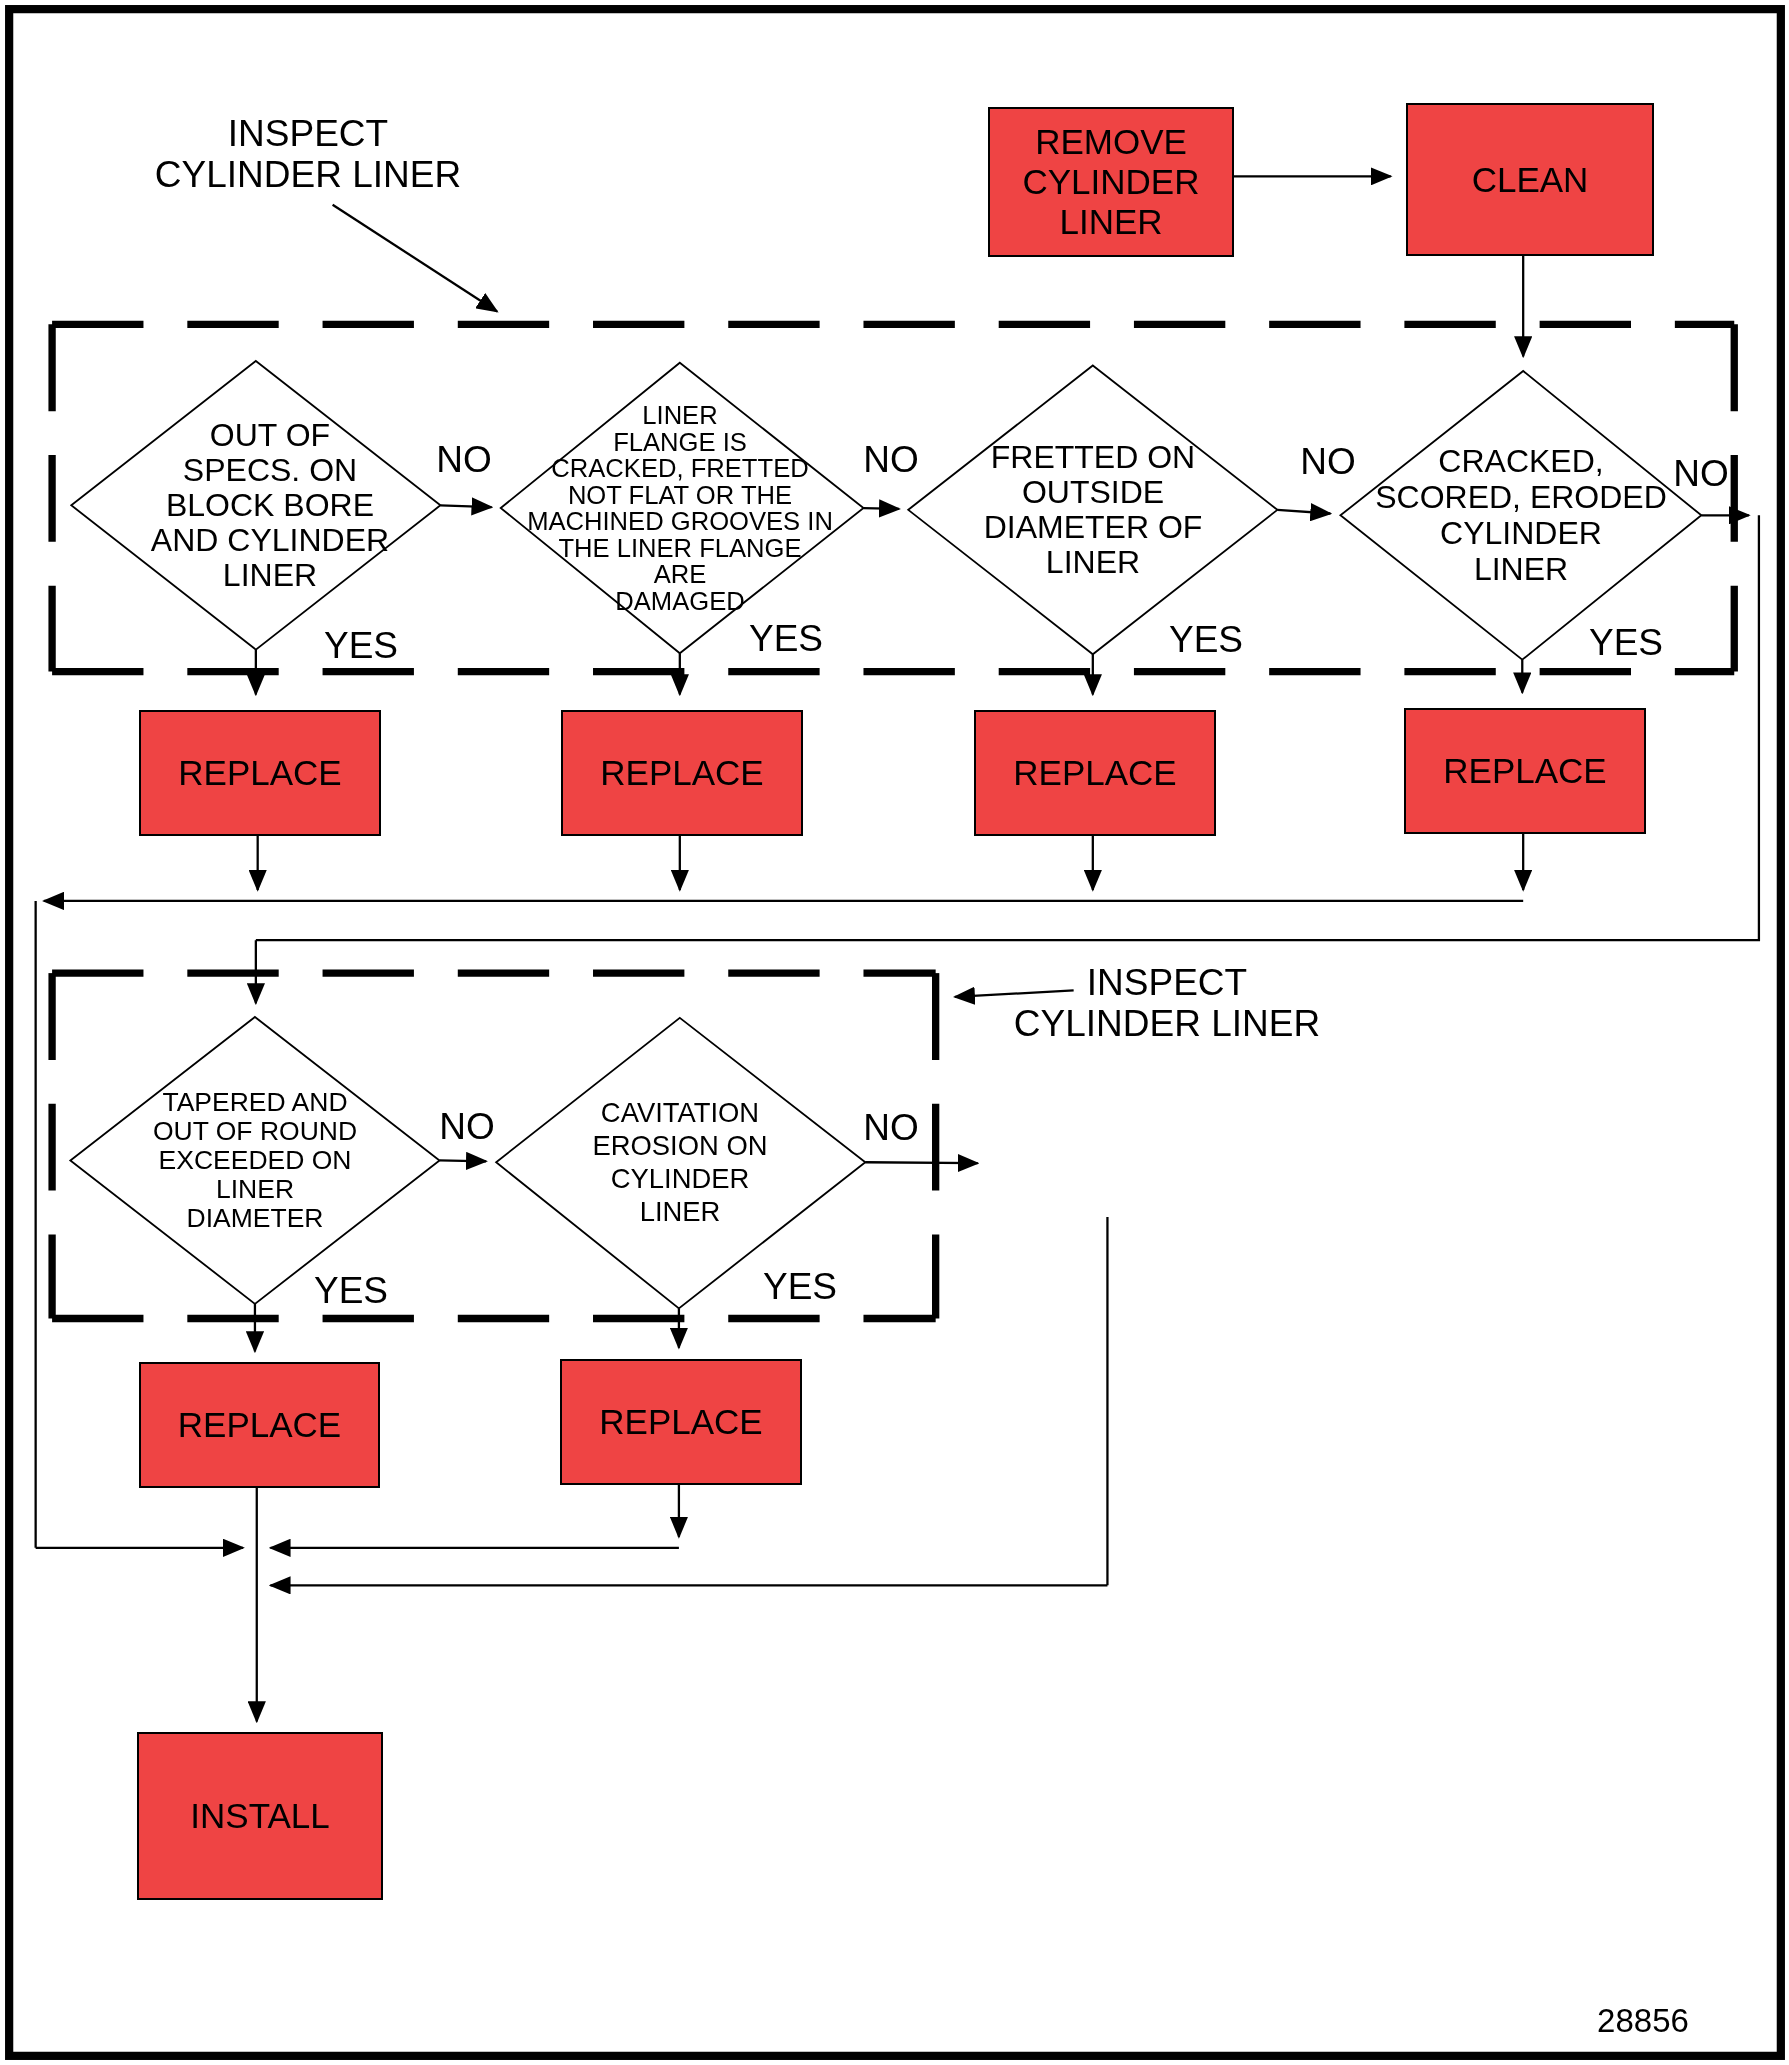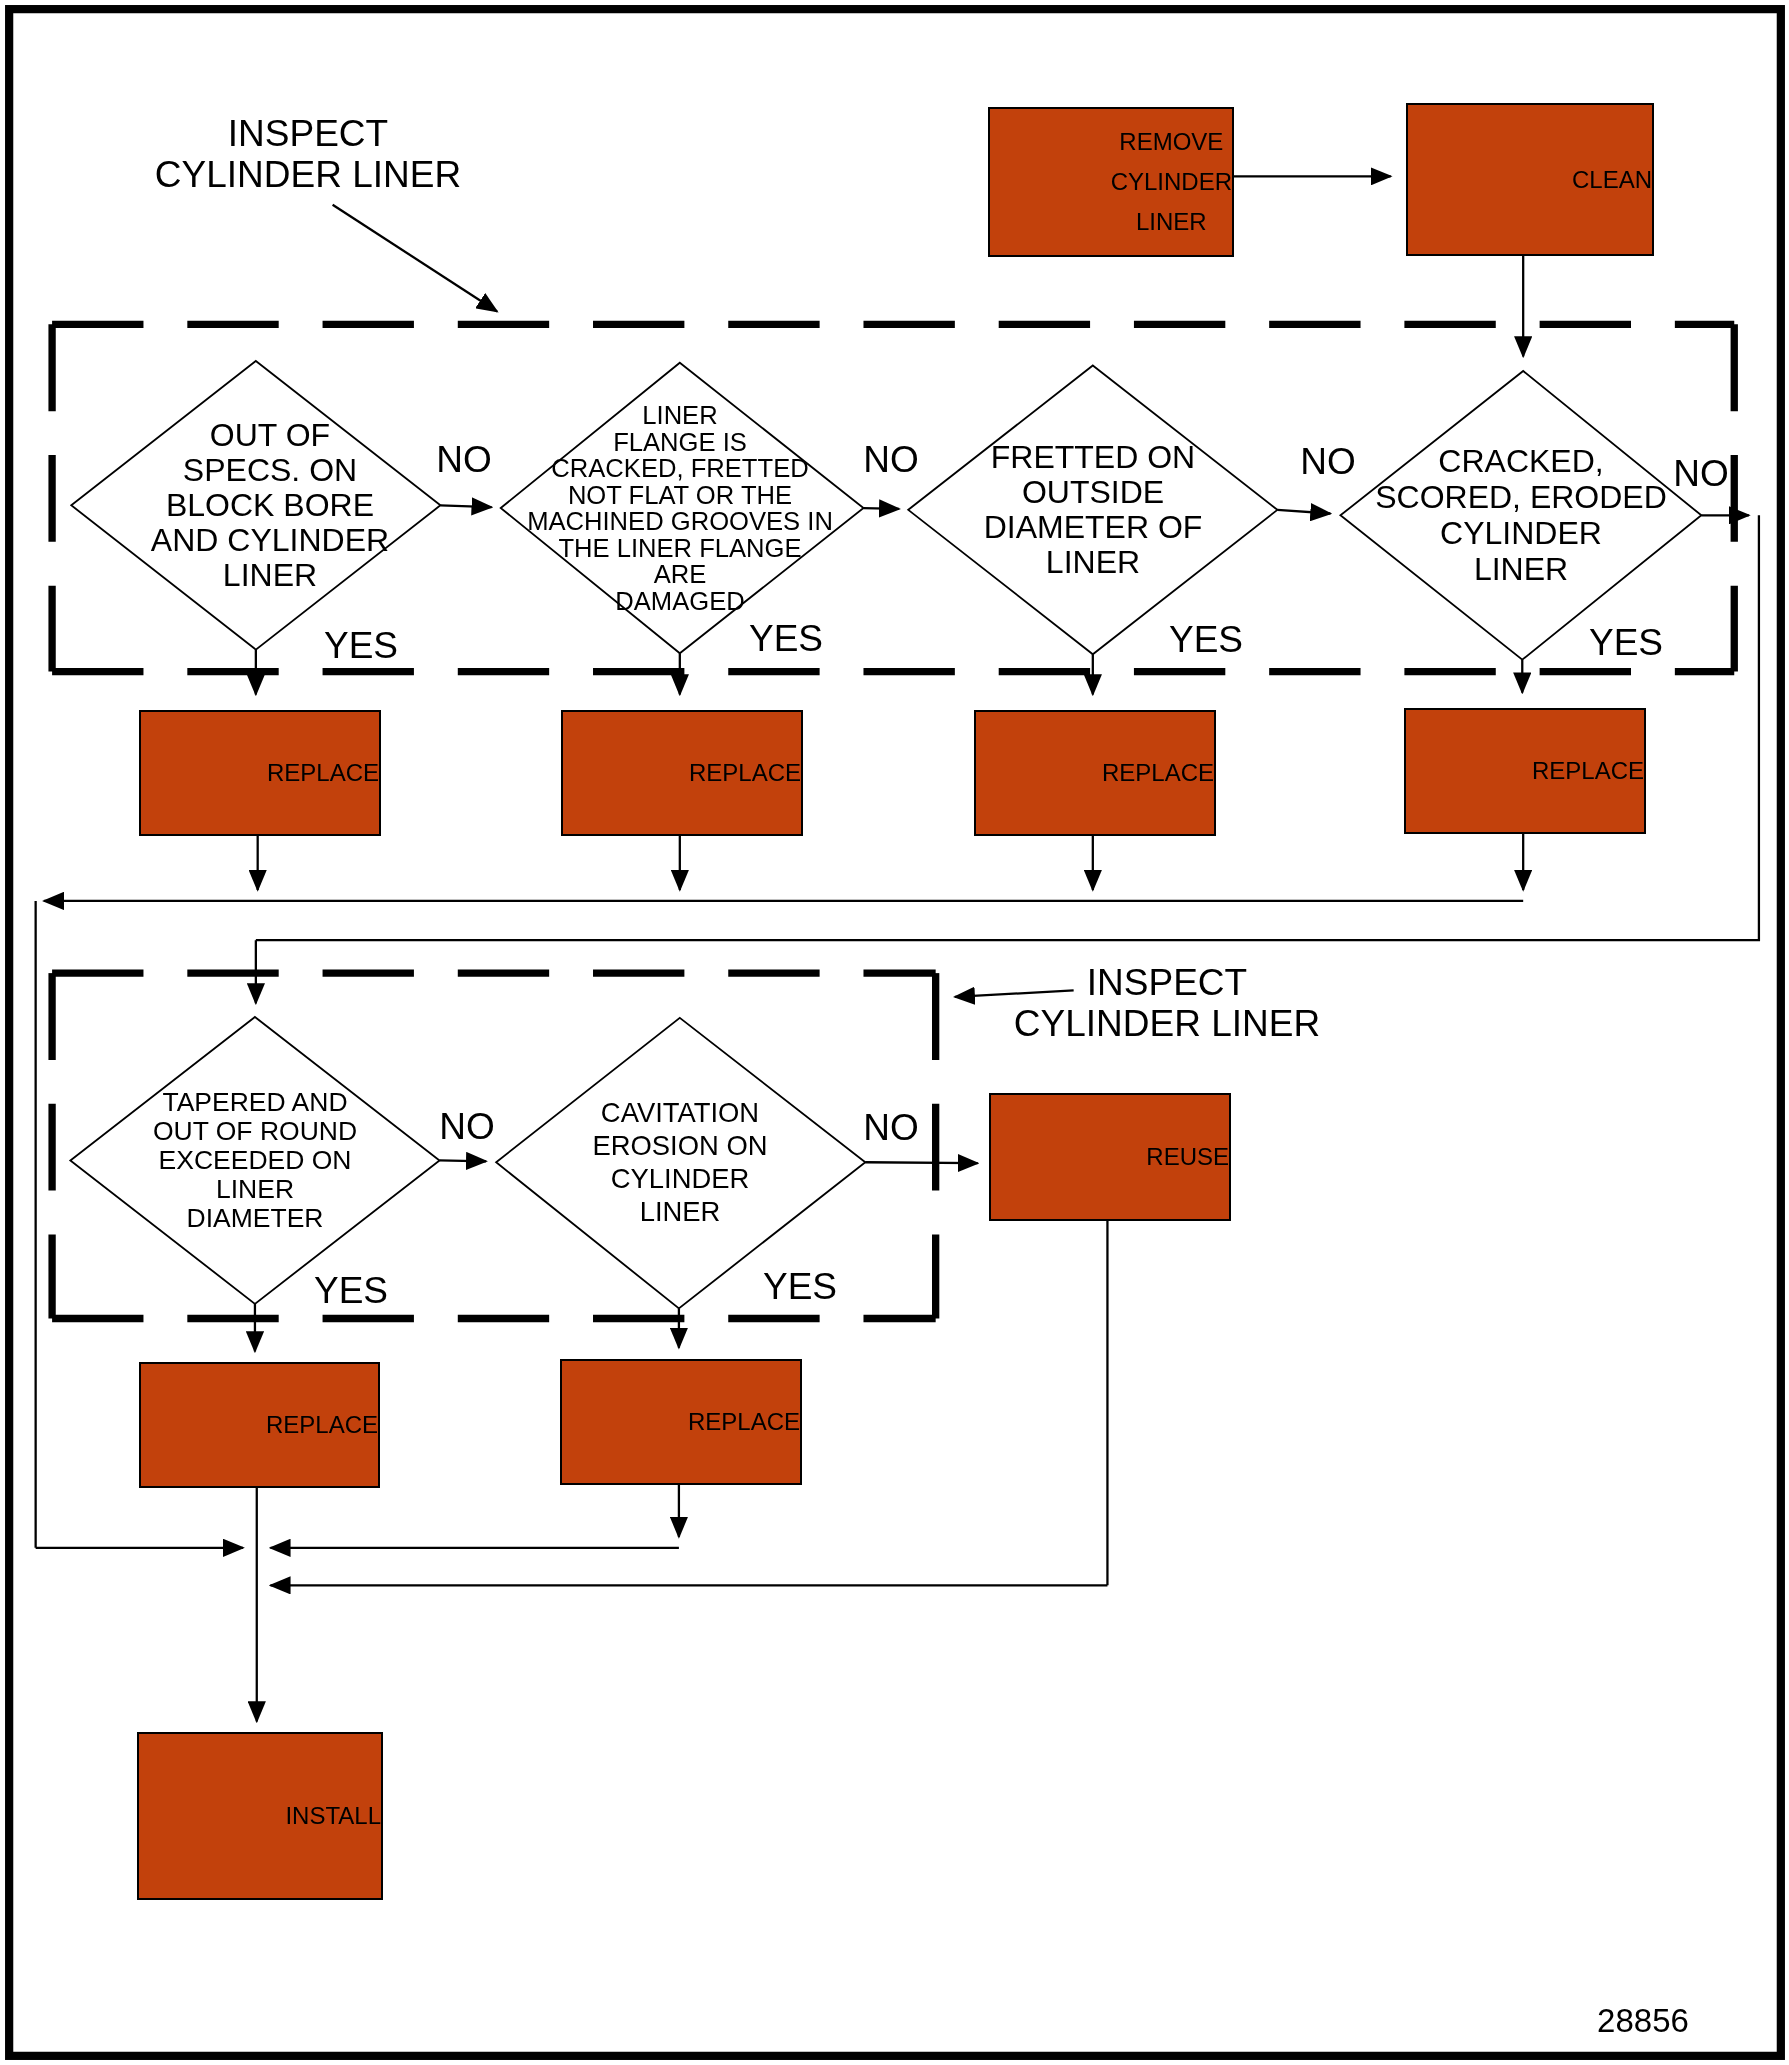--- a/index.html
+++ b/index.html
@@ -15,24 +15,24 @@
   .txt{
     position:absolute;
     transform:translate(-50%,-50%);
     text-align:center;
     white-space:nowrap;
     color:#000000;
   }
   .node{
     position:absolute;
     border:2.7px solid #000;
-    background:#c2410c;
-    display:flex;align-items:center;justify-content:flex-end;
+    background:#ef4444;
+    display:flex;align-items:center;justify-content:center;
     text-align:center;
-    font-size:24px;line-height:40px;
+    font-size:35px;line-height:40px;
     color:#000;
   }
   .callout{font-size:37px;line-height:41px;}
   .branch{font-size:37px;}
   .dtext-lg{font-size:32px;line-height:35px;}
   .dtext-xl{font-size:32px;line-height:36px;}
   .dtext-md{font-size:27.4px;line-height:33px;}
   .dtext-m5{font-size:26.5px;line-height:29px;}
   .dtext-sm{font-size:25.6px;line-height:26.5px;}
   .fignum{font-size:33px;}
@@ -137,23 +137,20 @@
   <div class="node" style="left:561px;top:710px;width:238px;height:122px;">
     <span>REPLACE</span>
   </div>
   <div class="node" style="left:974px;top:710px;width:238px;height:122px;">
     <span>REPLACE</span>
   </div>
   <div class="node" style="left:1404px;top:708px;width:238px;height:122px;">
     <span>REPLACE</span>
   </div>
 
-  <div class="node" style="left:989px;top:1093px;width:238px;height:124px;">
-    <span>REUSE</span>
-  </div>
 
   <div class="node" style="left:139px;top:1362px;width:237px;height:122px;">
     <span>REPLACE</span>
   </div>
   <div class="node" style="left:560px;top:1359px;width:238px;height:122px;">
     <span>REPLACE</span>
   </div>
 
   <div class="node" style="left:137px;top:1732px;width:242px;height:164px;">
     <span>INSTALL</span>

